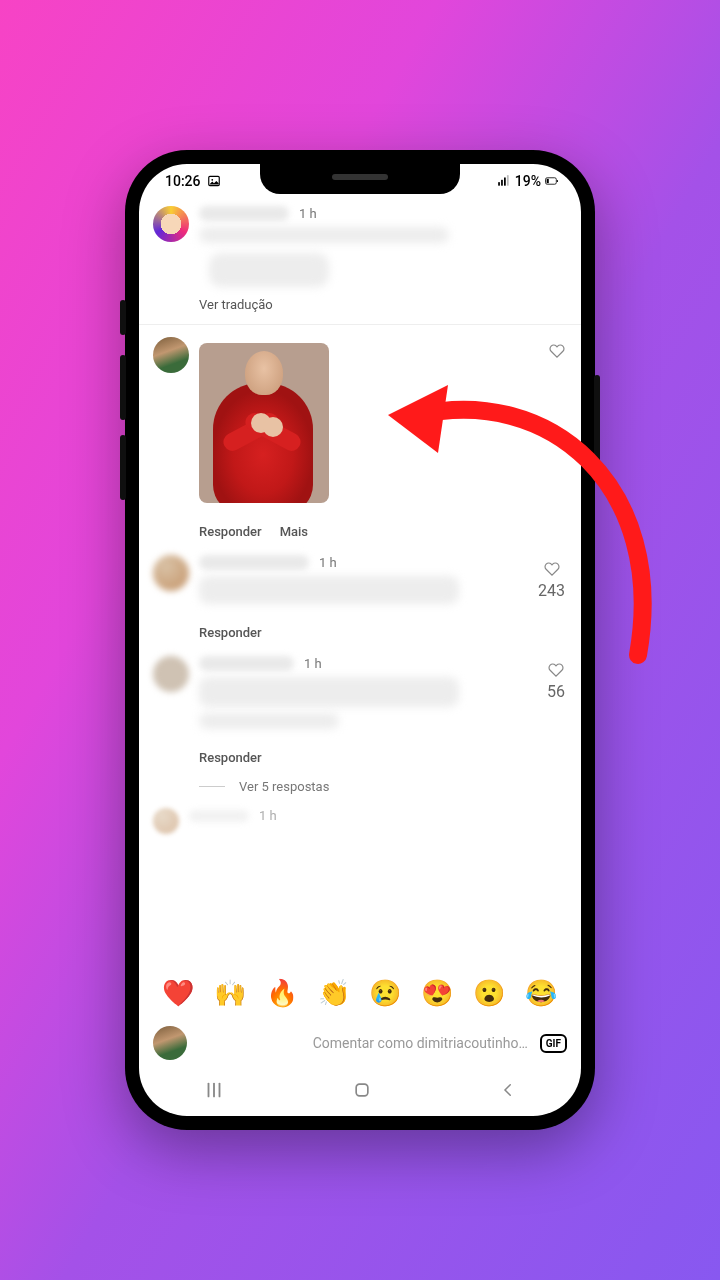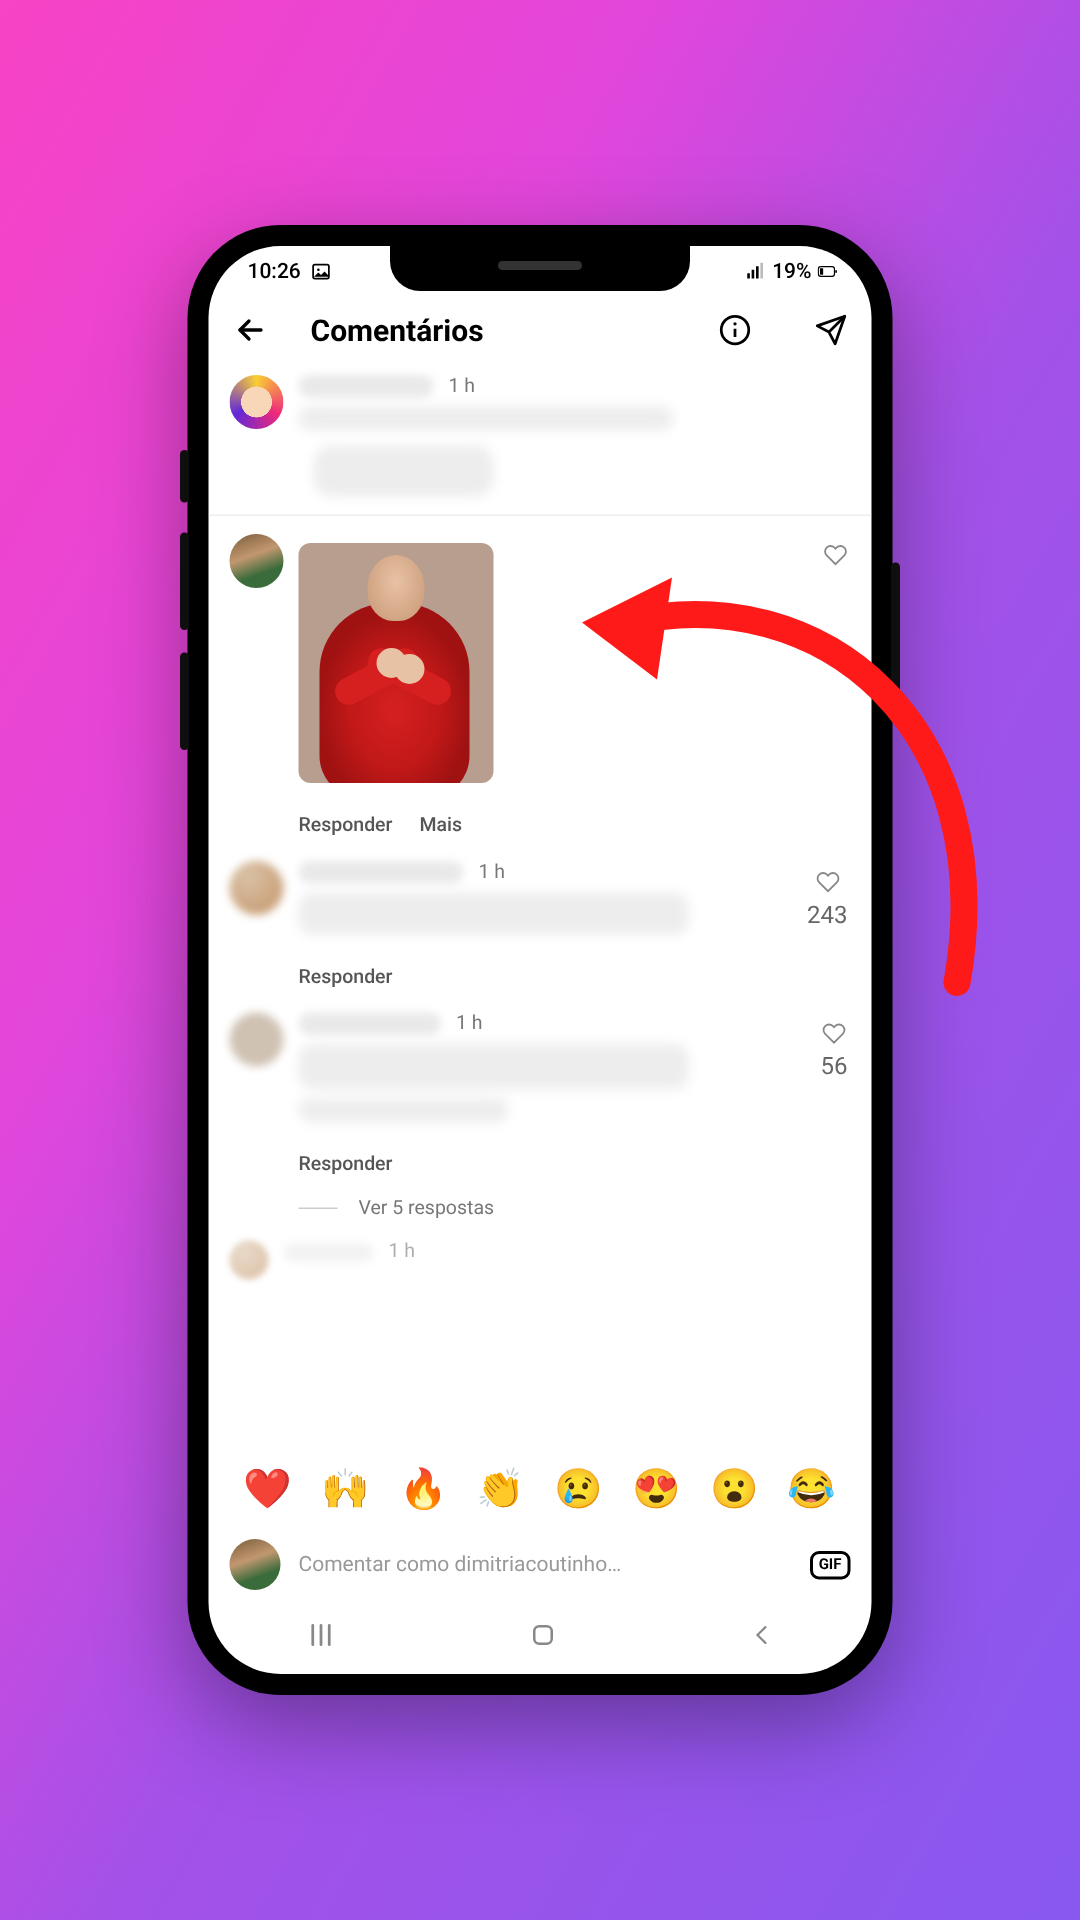--- a/index.html
+++ b/index.html
@@ -199,37 +199,37 @@
   padding: 10px 4px;
   font-size: 26px;
 }
 .emoji-btn { cursor: pointer; }
 
 .composer {
   display: flex;
   align-items: center;
   padding: 8px 14px 10px;
   gap: 12px;
+  text-align: right;
 }
 .composer .avatar { width: 34px; height: 34px; }
 .composer-input {
   flex: 1;
   color: #999;
   font-size: 14px;
   white-space: nowrap;
   overflow: hidden;
   text-overflow: ellipsis;
 }
 .gif-btn {
   border: 2px solid #000;
   border-radius: 6px;
   padding: 2px 4px;
   font-size: 10px;
   font-weight: 700;
-  margin-left: 22px;
 }
 
 .nav-bar {
   display: flex;
   justify-content: space-around;
   align-items: center;
   padding: 10px 0 16px;
 }
 .nav-icon { color: #888; }
 
@@ -274,49 +274,33 @@
           </svg>
         <span>19%</span>
         <svg class="status-icon" viewBox="0 0 26 24">
             <rect x="1" y="6" width="20" height="12" rx="3" fill="none" stroke="#000" stroke-width="1.5"></rect>
             <rect x="22" y="10" width="2" height="4" rx="1" fill="#000"></rect>
             <rect x="3" y="8" width="4" height="8" fill="#000"></rect>
           </svg>
       </div>
     </div>
 
-    <div class="header">
-      <svg class="back-arrow" viewBox="0 0 24 24" fill="none" stroke="#000" stroke-width="2.2" stroke-linecap="round" stroke-linejoin="round">
-          <path d="M19 12H5"></path>
-          <path d="M11 18l-6-6 6-6"></path>
-        </svg>
-      <div class="header-title">Comentários</div>
-      <div class="header-spacer"></div>
-      <svg class="header-icon" viewBox="0 0 24 24" fill="none" stroke="#000" stroke-width="2">
-          <circle cx="12" cy="12" r="10"></circle>
-          <line x1="12" y1="11" x2="12" y2="17"></line>
-          <circle cx="12" cy="7.5" r="1.2" fill="#000" stroke="none"></circle>
-        </svg>
-      <svg class="header-icon" viewBox="0 0 24 24" fill="none" stroke="#000" stroke-width="2" stroke-linejoin="round" style="margin-left:14px">
-          <path d="M22 2L10.5 13.5"></path>
-          <path d="M22 2L15 22l-4.5-8.5L2 9l20-7z"></path>
-        </svg>
-    </div>
 
     <div class="feed">
 
       <div class="comment">
         <div class="avatar gradient-ring"></div>
         <div class="comment-body">
           <div class="username-row">
             <div class="username-blur"></div>
             <span class="timestamp">1 h</span>
           </div>
           <div class="content-blur w1"></div>
           <div class="content-blur w3"></div>
+          <div class="link-text">Ver tradução</div>
         </div>
       </div>
       <div class="divider"></div>
 
       <div class="comment">
         <div class="avatar photo"></div>
         <div class="comment-body">
           <div class="gif-box">
             <div class="gif-body"></div>
             <div class="gif-arm1"></div>

